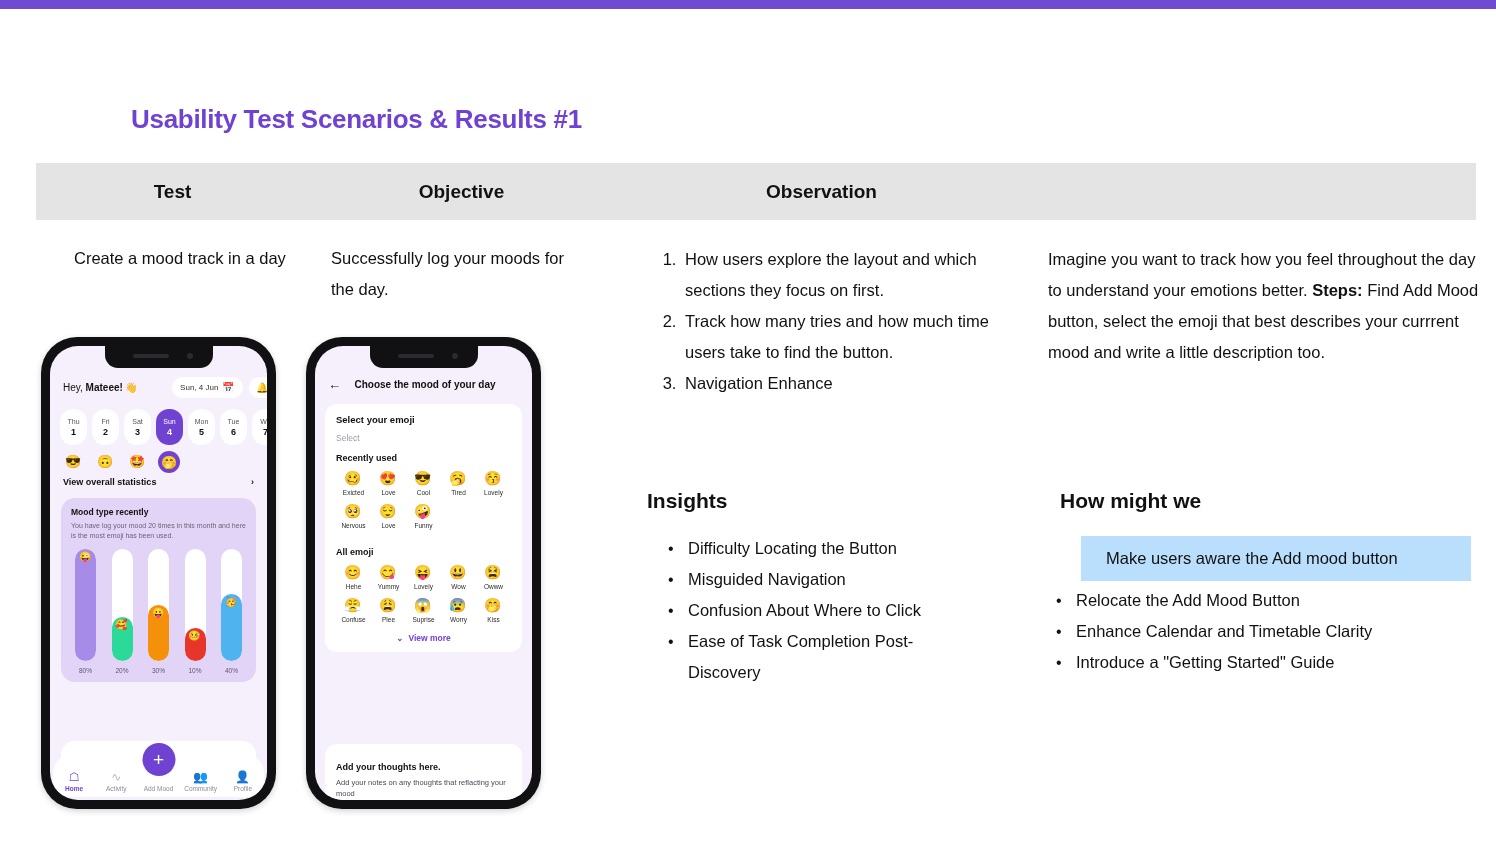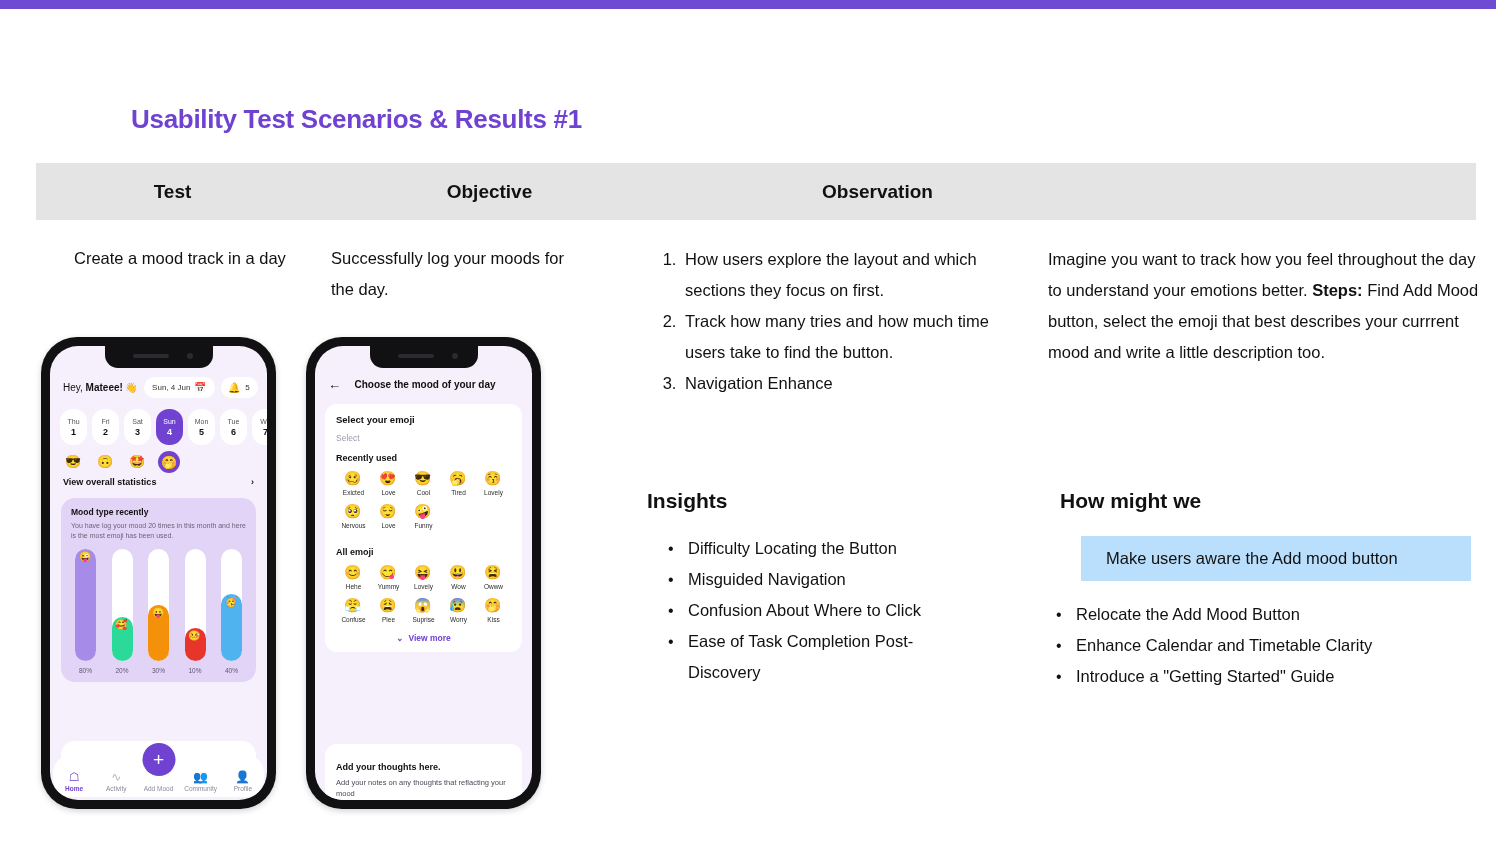--- a/index.html
+++ b/index.html
@@ -14,21 +14,21 @@
   #page-title {
     position: absolute; left: 131px; top: 104px;
     font-size: 26px; font-weight: bold; color: #6f42d1;
     letter-spacing: -0.3px;
   }
 
   #table-header {
     position: absolute; left: 36px; top: 163px;
     width: 1440px; height: 57px;
     background: #e4e4e4;
-    display: flex; align-items: center; gap: 28px;
+    display: flex; align-items: center;
   }
   #table-header .th {
     font-size: 19px; font-weight: bold; color: #111; text-align: center;
   }
   .col-test { width: 273px; }
   .col-obj  { width: 305px; }
   .col-obs  { width: 415px; }
   .col-scn  { width: 447px; }
 
   .body-text { font-size: 16.5px; line-height: 31px; color: #111; }
@@ -60,21 +60,21 @@
     font-size: 16px;
   }
 
   #hmw-highlight {
     position: absolute; left: 1037px; top: 536px;
     width: 390px; height: 45px;
     background: #b9dffc;
     display: flex; align-items: center; padding-left: 25px;
     font-size: 16.5px; color: #111;
   }
-  #hmw-list { position: absolute; left: 1048px; top: 599px; width: 420px; }
+  #hmw-list { position: absolute; left: 1048px; top: 585px; width: 420px; }
 
   
   .phone {
     position: absolute;
     width: 235px; height: 472px;
     background: #111114;
     border-radius: 36px;
     padding: 9px;
     overflow: hidden;
     box-shadow: 0 2px 6px rgba(0,0,0,0.18);
@@ -129,21 +129,21 @@
   
   .p1-head {
     position: absolute; top: 31px; left: 0; width: 100%;
     display: flex; align-items: center; padding: 0 13px; gap: 6px;
   }
   .greet { font-size: 10px; color: #111; white-space: nowrap; }
   .greet b { font-weight: bold; }
   .pill {
     background: #fff; border-radius: 11px; height: 21px;
     display: flex; align-items: center; gap: 4px;
-    padding: 0 8px; font-size: 8px; color: #333; white-space: nowrap;
+    padding: 0 8px; font-size: 8px; color: #333; white-space: nowrap; margin-left: 28px;
   }
   .cal-ic { color: #6f42d1; font-size: 10px; }
   .bell-pill { margin-left: auto; }
 
   .daystrip {
     position: absolute; top: 63px; left: 10px;
     display: flex; gap: 5px;
   }
   .daycell {
     width: 27px; height: 36px; border-radius: 13px; background: #fff;

